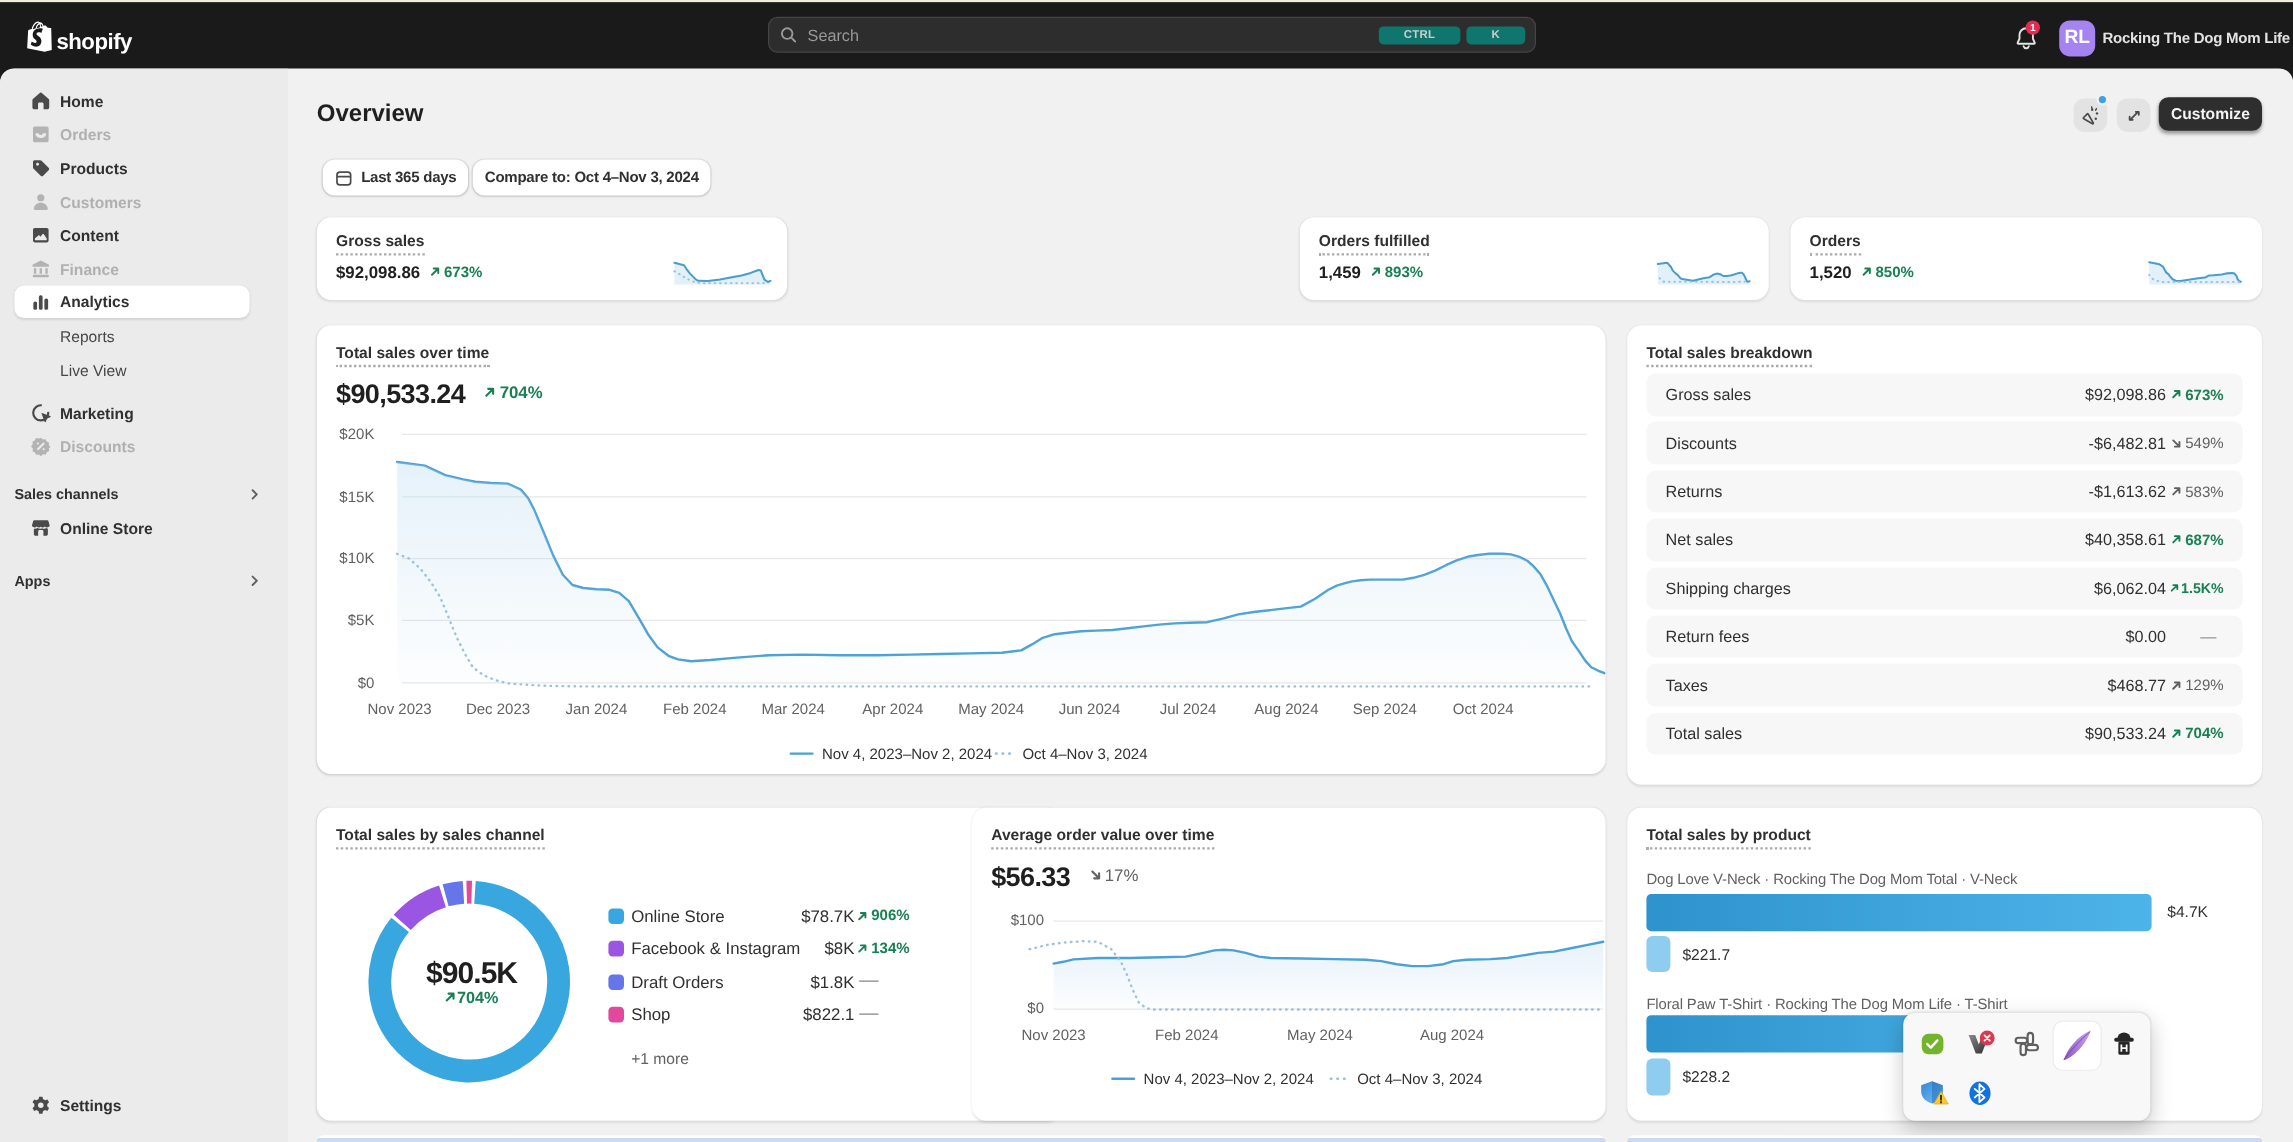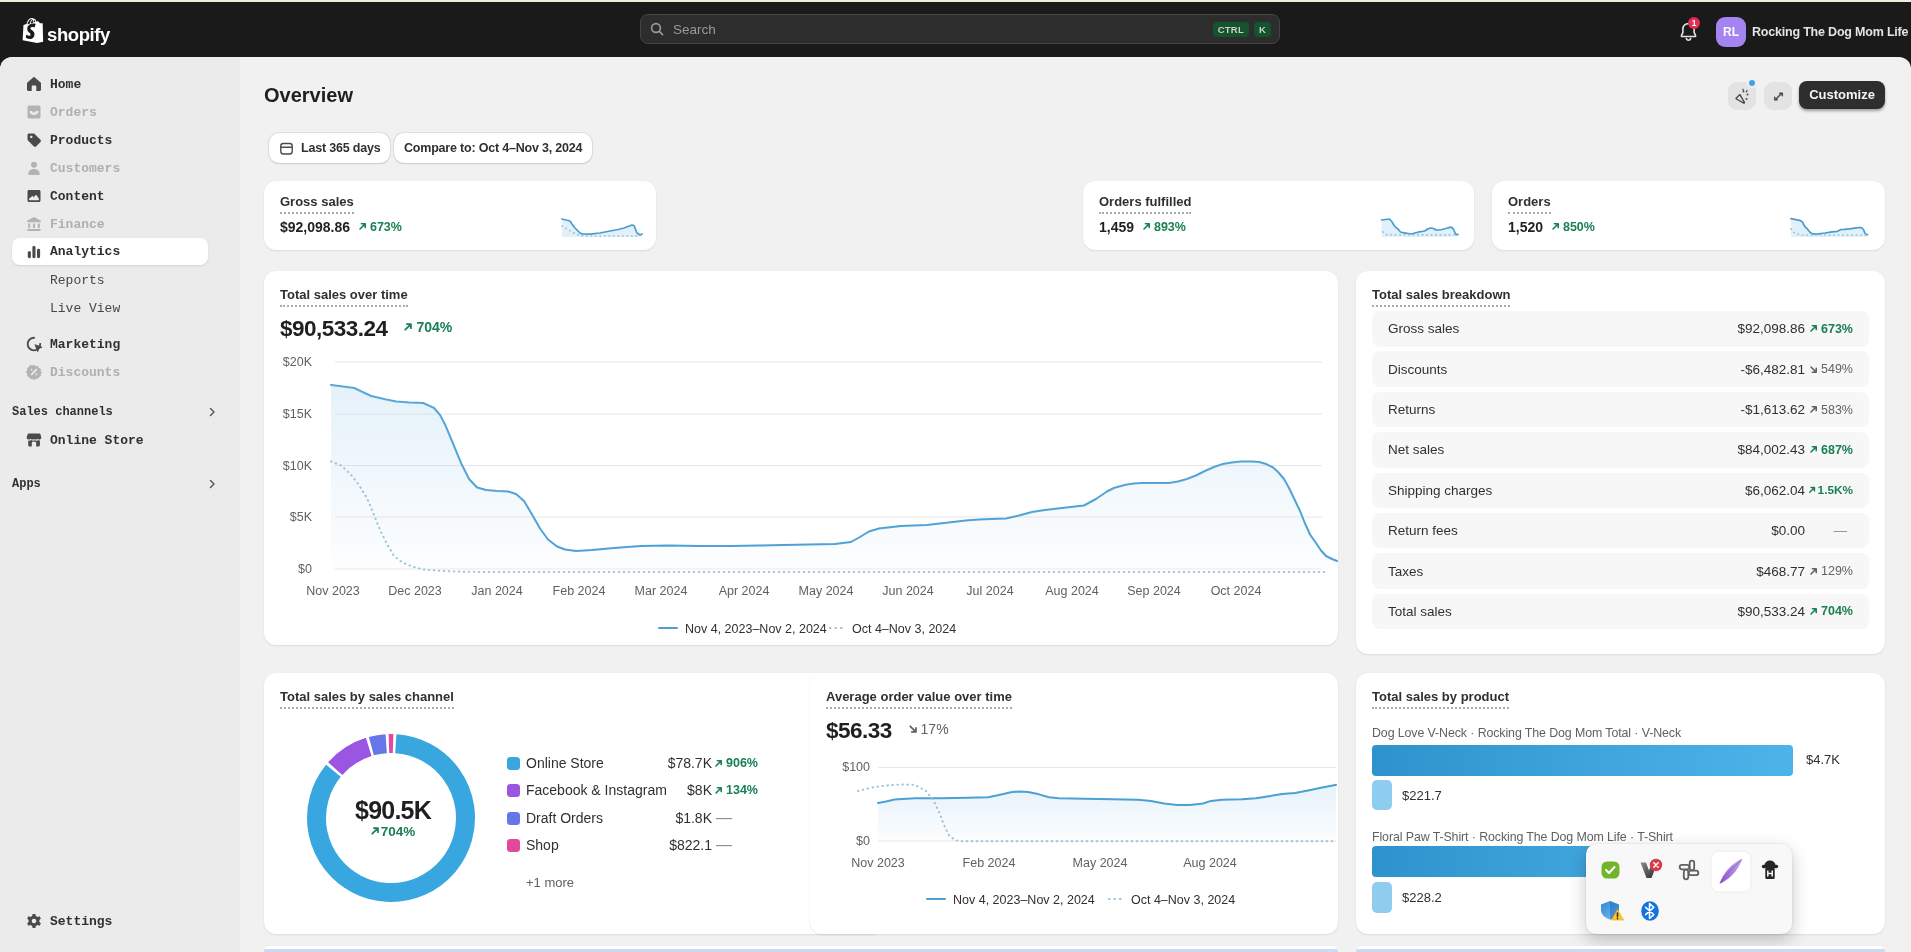--- a/index.html
+++ b/index.html
@@ -5,34 +5,34 @@
   * { margin:0; padding:0; box-sizing:border-box; }
   html,body { width:1911px; height:952px; overflow:hidden; }
   body { font-family:"Liberation Sans", sans-serif; background:#f2ecdd; }
   #app { position:absolute; top:0; left:0; width:1911px; height:952px; }
   .abs { position:absolute; }
   
   #topbar { position:absolute; top:2px; left:0; width:1911px; height:45px; background:#1a1a1a; }
   #searchbox { position:absolute; left:640px; top:12px; width:640px; height:30px; background:#2d2d2d;
      border:1px solid #454545; border-radius:8px; display:flex; align-items:center; padding:0 8px; }
   #searchbox .stext { color:#999; font-size:13.5px; margin-left:8px; flex:1; }
-  .kpill { background:#14532d; color:#cccccc; font-size:9.5px; font-weight:bold; border-radius:4px;
-     padding:2px 5px; margin-left:5px; letter-spacing:.2px; }
+  .kpill { background:#0f766e; color:#cccccc; font-size:9.5px; font-weight:bold; border-radius:4px;
+     padding:2px 21px; margin-left:5px; letter-spacing:.2px; }
   #bell { position:absolute; left:1678px; top:19px; }
   #badge { position:absolute; left:1688px; top:15px; width:12px; height:12px; background:#e32c51;
      border-radius:50%; color:#fff; font-size:8.5px; font-weight:bold; text-align:center; line-height:12px; }
   #avatar { position:absolute; left:1716px; top:15px; width:30px; height:30px; background:#a583f0;
-     border-radius:9px; color:#fdfbff; font-size:12px; font-weight:bold; text-align:center; line-height:30px; }
+     border-radius:9px; color:#fdfbff; font-size:16px; font-weight:bold; text-align:center; line-height:30px; }
   #storename { position:absolute; left:1752px; top:23px; color:#e3e3e3; font-size:12.5px; font-weight:bold; white-space:nowrap; letter-spacing:-0.2px; }
   
   #frame { position:absolute; top:57px; left:0; width:1911px; height:895px; background:#f1f1f1;
      border-radius:12px 12px 0 0; overflow:hidden; }
   #content { position:absolute; top:0; left:0; width:1911px; height:895px; }
   #sidebar { position:absolute; top:0; left:0; width:240px; height:895px; background:#ebebeb;
-     border-top-left-radius:12px;font-family:Liberation Mono, monospace; }
+     border-top-left-radius:12px; }
   .nav { position:absolute; left:12px; width:196px; height:28px; display:flex; align-items:center; }
   .nav .ic { width:18px; height:18px; margin-left:13px; flex:none; }
   .nav .lbl { margin-left:7px; font-size:13px; font-weight:bold; color:#303030; }
   .nav.dis .lbl { color:#b0b0b0; }
   .nav.sub .lbl { margin-left:38px; font-weight:normal; color:#474747; }
   .nav.active { background:#fff; border-radius:8px; box-shadow:0 1px 2px rgba(0,0,0,.1); }
   .navhead { position:absolute; left:12px; width:216px; height:28px; display:flex; align-items:center; }
   .navhead .lbl { font-size:12px; font-weight:bold; color:#303030; }
   .navhead .chev { position:absolute; right:10px; }
   
@@ -342,21 +342,21 @@
               <span class="rlabel">Returns</span>
               <span class="rval">-$1,613.62</span>
               <span class="rpct">
                 <span class="pct gray"><svg width="11" height="11" viewBox="0 0 11 11">
                     <path d="M3 8L8 3M4.4 2.8h3.8v3.8" fill="none" stroke="#616161" stroke-width="1.6" stroke-linecap="round" stroke-linejoin="round"></path>
                   </svg>583%</span>
               </span>
             </div>
           <div class="brow">
               <span class="rlabel">Net sales</span>
-              <span class="rval">$84,002.43</span>
+              <span class="rval">$40,358.61</span>
               <span class="rpct">
                 <span class="pct green"><svg width="11" height="11" viewBox="0 0 11 11">
                     <path d="M3 8L8 3M4.4 2.8h3.8v3.8" fill="none" stroke="#1a8054" stroke-width="1.6" stroke-linecap="round" stroke-linejoin="round"></path>
                   </svg>687%</span>
               </span>
             </div>
           <div class="brow">
               <span class="rlabel">Shipping charges</span>
               <span class="rval">$6,062.04</span>
               <span class="rpct">

